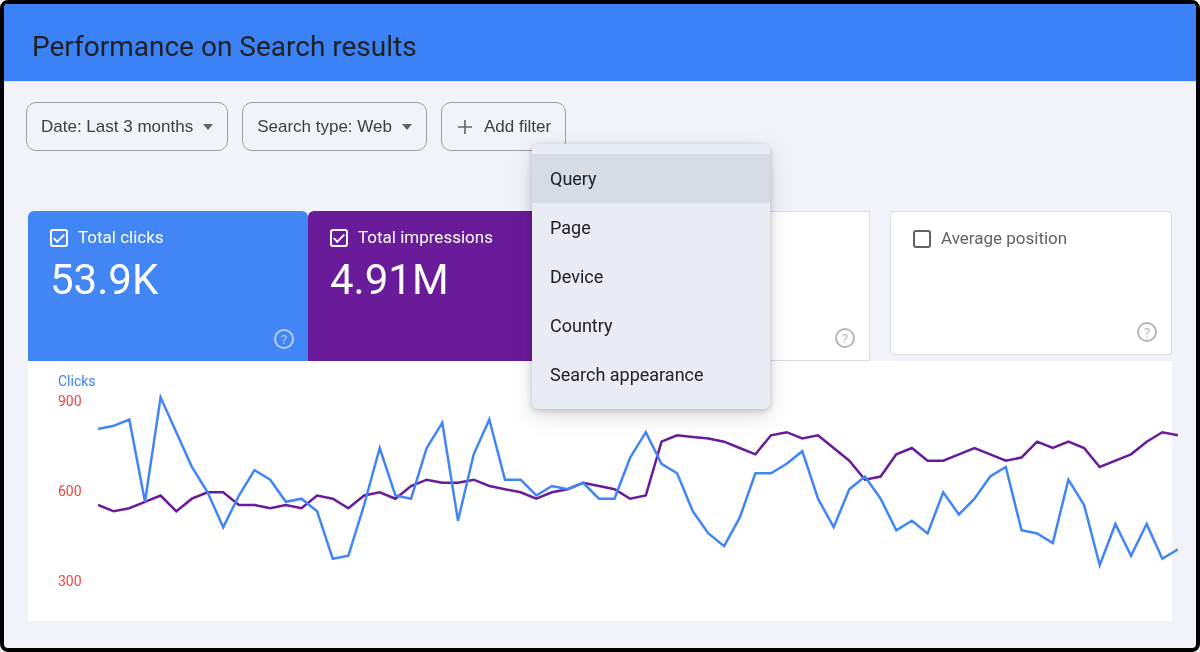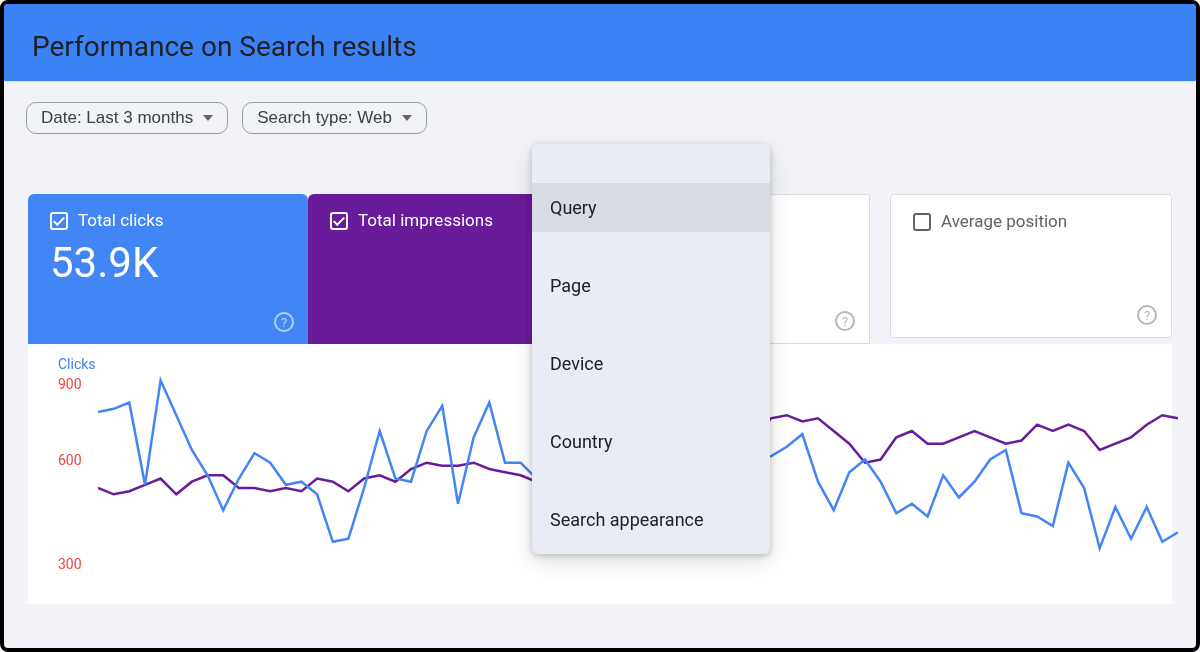--- a/index.html
+++ b/index.html
@@ -31,21 +31,21 @@
     display: flex;
     gap: 14px;
     padding: 20px 0 20px 22px;
     background: #f1f3f8;
     border-top: 1px solid #e0e3e8;
     position: relative;
   }
   .chip {
     display: inline-flex;
     align-items: center;
-    height: 32px;
+    height: 49px;
     padding: 0 14px;
     border: 1px solid #9aa0a6;
     border-radius: 10px;
     background: transparent;
     color: #3c4043;
     font-size: 17px;
     cursor: pointer;
     gap: 10px;
   }
   .chip .plus {
@@ -72,21 +72,20 @@
     border-radius: 6px;
     box-shadow: 0 2px 6px rgba(0,0,0,0.2), 0 8px 24px rgba(0,0,0,0.12);
     padding: 10px 0;
     z-index: 50;
   }
   .dropdown-item {
     padding: 14px 18px;
     font-size: 18px;
     color: #202124;
     cursor: pointer;
-    margin-top: 29px;
   }
   .dropdown-item.highlight {
     background: #d7dbe3;
   }
 
   
   .cards-row {
     display: flex;
     margin: 40px 24px 0 24px;
     gap: 0;
@@ -203,20 +202,28 @@
 
   <div class="filter-bar">
     <button class="chip">
       <span>Date: Last 3 months</span>
       <span class="caret"></span>
     </button>
     <button class="chip">
       <span>Search type: Web</span>
       <span class="caret"></span>
     </button>
+    <button class="chip">
+      <span class="plus">
+        <svg width="16" height="16" viewBox="0 0 16 16">
+            <path d="M8 1v14M1 8h14" stroke="#5f6368" stroke-width="1.6"></path>
+          </svg>
+      </span>
+      <span>Add filter</span>
+    </button>
 
     <div class="dropdown" id="dropdown">
         <div class="dropdown-item highlight">Query</div>
         <div class="dropdown-item">Page</div>
         <div class="dropdown-item">Device</div>
         <div class="dropdown-item">Country</div>
         <div class="dropdown-item">Search appearance</div>
       </div>
   </div>
 
@@ -227,37 +234,38 @@
         <span>Total clicks</span>
       </div>
       <div class="metric-value">53.9K</div>
       <span class="help-icon">?</span>
     </div>
     <div class="metric-card purple">
       <div class="metric-header">
         <span class="check-sq checked"></span>
         <span>Total impressions</span>
       </div>
+      <div class="metric-value">4.91M</div>
       <span class="help-icon">?</span>
     </div>
     <div class="metric-card hidden-card">
       <span class="help-icon">?</span>
     </div>
     <div class="metric-card white">
       <div class="metric-header">
         <span class="check-sq"></span>
         <span>Average position</span>
       </div>
       <span class="help-icon">?</span>
     </div>
   </div>
 
   <div class="chart-zone">
     <span class="axis-title">Clicks</span>
     <span class="ylabel" style="top:40px">900</span>
-    <span class="ylabel" style="top:116px">600</span>
+    <span class="ylabel" style="top:130px">600</span>
     <span class="ylabel" style="top:220px">300</span>
     <svg class="plot" viewBox="0 0 1080 210" preserveAspectRatio="none">
       <path id="impr-path" class="impr-line" d="M0.0 114.0 L15.7 120.3 L31.3 117.2 L47.0 110.8 L62.6 104.5 L78.3 120.3 L93.9 107.7 L109.6 101.3 L125.2 101.3 L140.9 114.0 L156.5 114.0 L172.2 117.2 L187.8 114.0 L203.5 117.2 L219.1 104.5 L234.8 107.7 L250.4 117.2 L266.1 104.5 L281.7 101.3 L297.4 107.7 L313.0 95.0 L328.7 88.7 L344.3 91.8 L360.0 91.8 L375.7 88.7 L391.3 95.0 L407.0 98.2 L422.6 101.3 L438.3 107.7 L453.9 101.3 L469.6 98.2 L485.2 91.8 L500.9 95.0 L516.5 98.2 L532.2 107.7 L547.8 104.5 L563.5 50.7 L579.1 44.3 L594.8 45.9 L610.4 47.5 L626.1 50.7 L641.7 57.0 L657.4 63.3 L673.0 44.3 L688.7 41.2 L704.3 47.5 L720.0 44.3 L735.7 57.0 L751.3 69.7 L767.0 88.7 L782.6 85.5 L798.3 63.3 L813.9 57.0 L829.6 69.7 L845.2 69.7 L860.9 63.3 L876.5 57.0 L892.2 63.3 L907.8 69.7 L923.5 66.5 L939.1 50.7 L954.8 57.0 L970.4 50.7 L986.1 57.0 L1001.7 76.0 L1017.4 69.7 L1033.0 63.3 L1048.7 50.7 L1064.3 41.2 L1080.0 44.3"></path>
       <path id="clicks-path" class="clicks-line" d="M0.0 38.0 L15.7 34.8 L31.3 28.5 L47.0 110.8 L62.6 6.3 L78.3 41.2 L93.9 76.0 L109.6 101.3 L125.2 136.2 L140.9 104.5 L156.5 79.2 L172.2 88.7 L187.8 110.8 L203.5 107.7 L219.1 120.3 L234.8 167.8 L250.4 164.7 L266.1 114.0 L281.7 57.0 L297.4 104.5 L313.0 107.7 L328.7 57.0 L344.3 31.7 L360.0 129.8 L375.7 63.3 L391.3 28.5 L407.0 88.7 L422.6 88.7 L438.3 104.5 L453.9 95.0 L469.6 98.2 L485.2 91.8 L500.9 107.7 L516.5 107.7 L532.2 66.5 L547.8 41.2 L563.5 72.8 L579.1 82.3 L594.8 120.3 L610.4 142.5 L626.1 155.2 L641.7 126.7 L657.4 82.3 L673.0 82.3 L688.7 72.8 L704.3 60.2 L720.0 107.7 L735.7 136.2 L751.3 98.2 L767.0 85.5 L782.6 107.7 L798.3 139.3 L813.9 129.8 L829.6 142.5 L845.2 101.3 L860.9 123.5 L876.5 107.7 L892.2 85.5 L907.8 76.0 L923.5 139.3 L939.1 142.5 L954.8 152.0 L970.4 88.7 L986.1 114.0 L1001.7 174.2 L1017.4 133.0 L1033.0 164.7 L1048.7 133.0 L1064.3 167.8 L1080.0 158.3"></path>
     </svg>
   </div>
 </div>
 
 </body></html>

